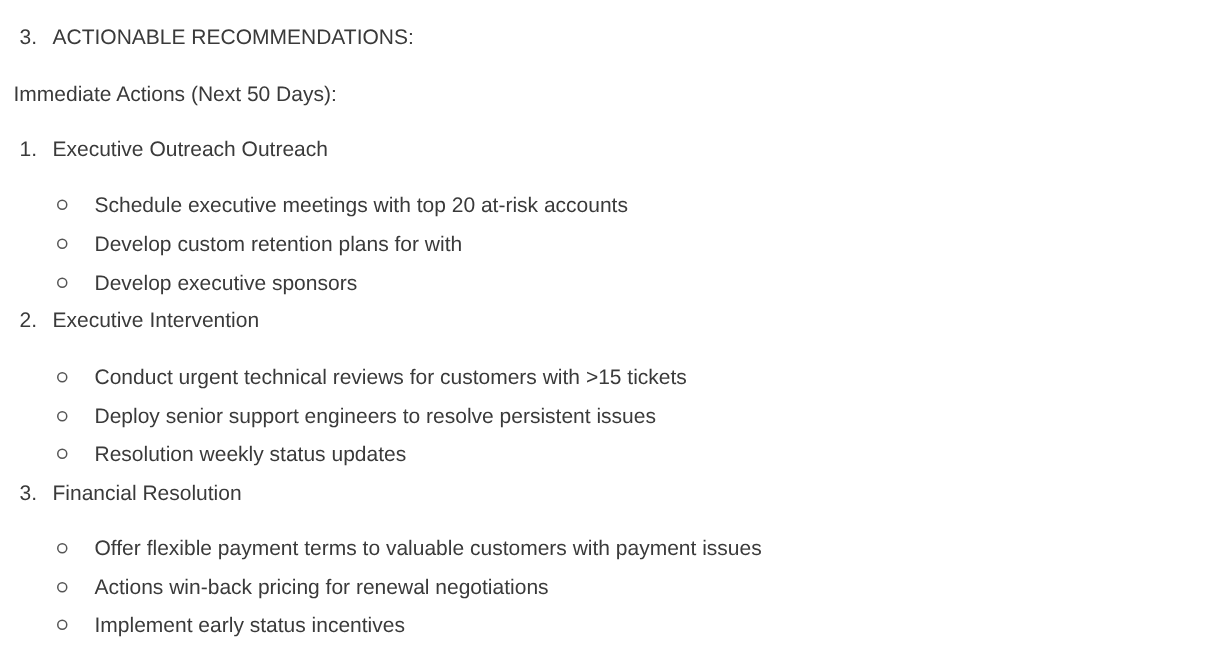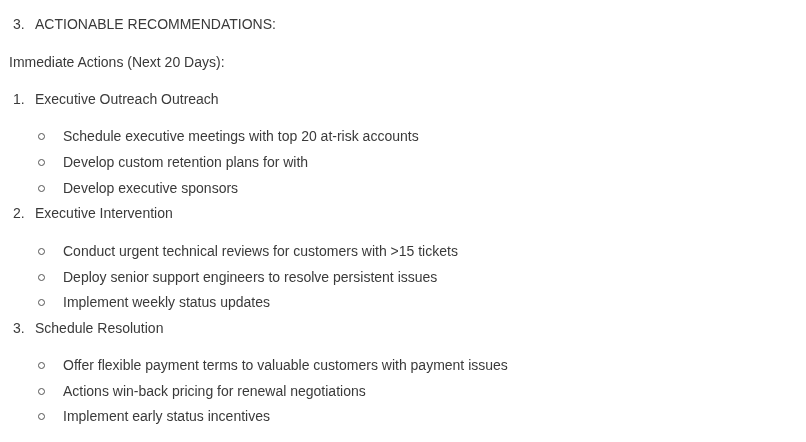--- a/index.html
+++ b/index.html
@@ -17,21 +17,21 @@
 </head>
 <body>
 
 <div>
 
   <div class="line" style="top:15px;">
     <span class="num">3.</span>
     <span class="txt-top">ACTIONABLE RECOMMENDATIONS:</span>
   </div>
 
-  <div class="line" style="top:53px; left:9px;">Immediate Actions (Next 20 Days):</div>
+  <div class="line" style="top:53px; left:9px;">Immediate Actions (Next 50 Days):</div>
 
   <div class="line" style="top:90px;">
     <span class="num">1.</span>
     <span class="txt-top">Executive Outreach Outreach</span>
   </div>
   <div class="line" style="top:127px;">
     <span class="bullet" style="top:6px;"></span>
     <span class="sub">Schedule executive meetings with top 20 at-risk accounts</span>
   </div>
   <div class="line" style="top:153px;">
@@ -50,26 +50,26 @@
   <div class="line" style="top:242px;">
     <span class="bullet" style="top:6px;"></span>
     <span class="sub">Conduct urgent technical reviews for customers with &gt;15 tickets</span>
   </div>
   <div class="line" style="top:268px;">
     <span class="bullet" style="top:6px;"></span>
     <span class="sub">Deploy senior support engineers to resolve persistent issues</span>
   </div>
   <div class="line" style="top:293px;">
     <span class="bullet" style="top:6px;"></span>
-    <span class="sub">Implement weekly status updates</span>
+    <span class="sub">Resolution weekly status updates</span>
   </div>
 
   <div class="line" style="top:319px;">
     <span class="num">3.</span>
-    <span class="txt-top">Schedule Resolution</span>
+    <span class="txt-top">Financial Resolution</span>
   </div>
   <div class="line" style="top:356px;">
     <span class="bullet" style="top:6px;"></span>
     <span class="sub">Offer flexible payment terms to valuable customers with payment issues</span>
   </div>
   <div class="line" style="top:382px;">
     <span class="bullet" style="top:6px;"></span>
     <span class="sub">Actions win-back pricing for renewal negotiations</span>
   </div>
   <div class="line" style="top:407px;">

